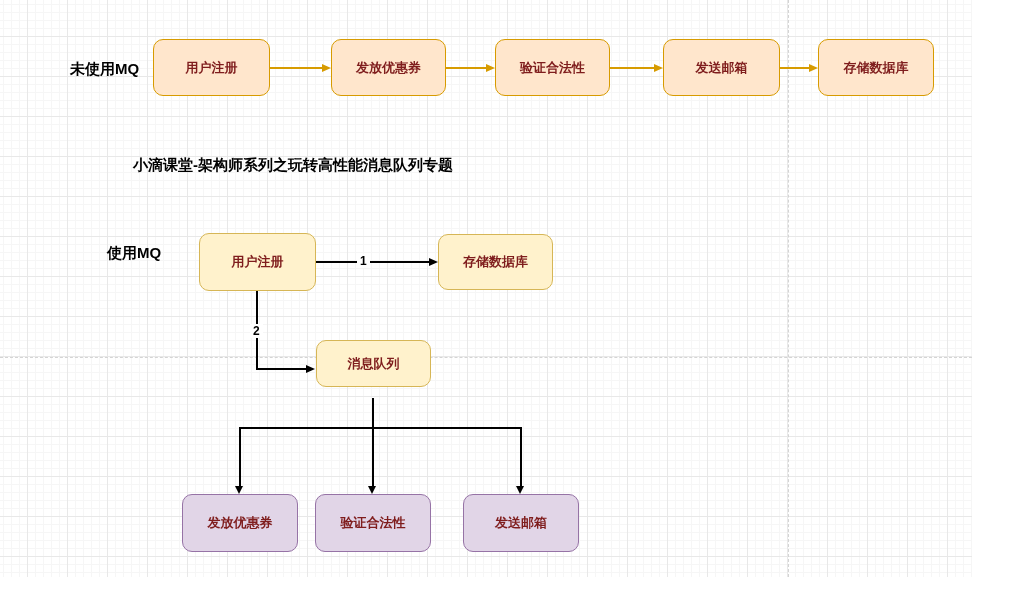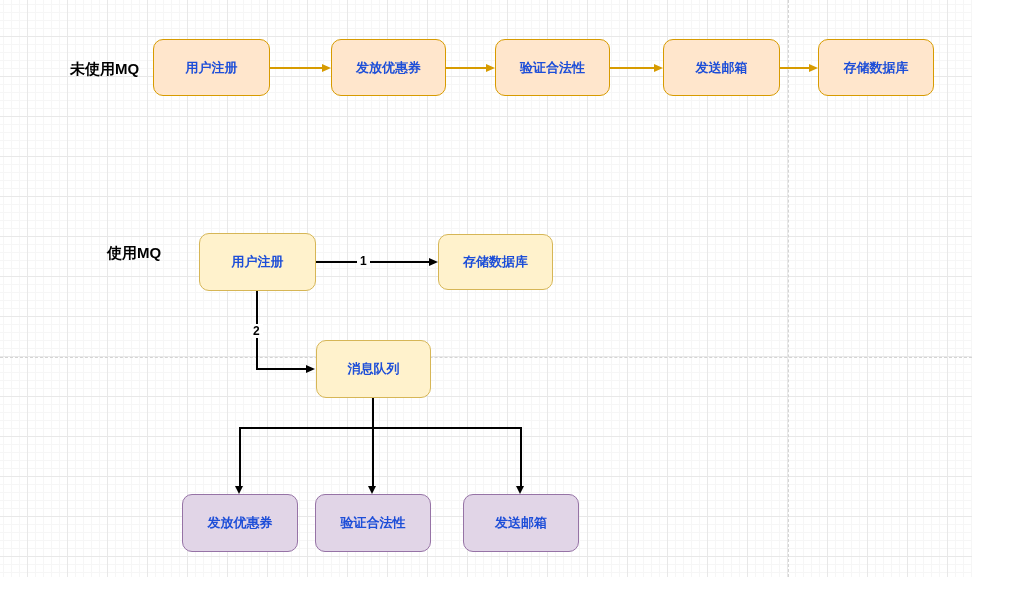--- a/index.html
+++ b/index.html
@@ -27,21 +27,21 @@
     border-left: 1px dashed #d4d4d4; z-index: 1;
   }
   .page-divider-h {
     position: absolute; top: 357px; left: 0; width: 972px; height: 0;
     border-top: 1px dashed #d4d4d4; z-index: 1;
   }
   .node {
     position: absolute;
     border-radius: 10px;
     display: flex; align-items: center; justify-content: center;
-    font-weight: bold; font-size: 13px; color: #1d4ed8;
+    font-weight: bold; font-size: 13px; color: #7f1d1d;
     box-sizing: border-box;
     z-index: 3;
   }
   .node.orange { background: #FFE6CC; border: 1.5px solid #D79B00; }
   .node.yellow { background: #FFF2CC; border: 1.5px solid #D6B656; }
   .node.purple { background: #E1D5E7; border: 1.5px solid #9673A6; }
   .txt {
     position: absolute; font-weight: bold; font-size: 15px; color: #000;
     white-space: nowrap; z-index: 3;
   }
@@ -101,30 +101,31 @@
   </div>
   <div>
     <div class="hline orange" style="left:610px; top:67px; width:45px;"></div>
     <div class="arr-r orange" style="left:654px; top:63.5px;"></div>
   </div>
   <div>
     <div class="hline orange" style="left:780px; top:67px; width:30px;"></div>
     <div class="arr-r orange" style="left:809px; top:63.5px;"></div>
   </div>
 
+  <div class="txt" style="left:133px; top:156px;">小滴课堂-架构师系列之玩转高性能消息队列专题</div>
 
   <div class="txt" style="left:107px; top:244px;">使用MQ</div>
 
   <div class="node yellow" style="left:199px; top:233px; width:117px; height:58px;">
     <span>用户注册</span>
   </div>
   <div class="node yellow" style="left:438px; top:234px; width:115px; height:56px;">
     <span>存储数据库</span>
   </div>
-  <div class="node yellow" style="left:316px; top:340px; width:115px; height:58px;">
+  <div class="node yellow" style="left:316px; top:340px; width:115px; height:47px;">
     <span>消息队列</span>
   </div>
 
   <div>
     <div class="hline" style="left:316px; top:261px; width:114px;"></div>
     <div class="arr-r" style="left:429px; top:257.5px;"></div>
     <div class="edge-label" style="left:357px; top:254px;">1</div>
   </div>
 
   <div>

